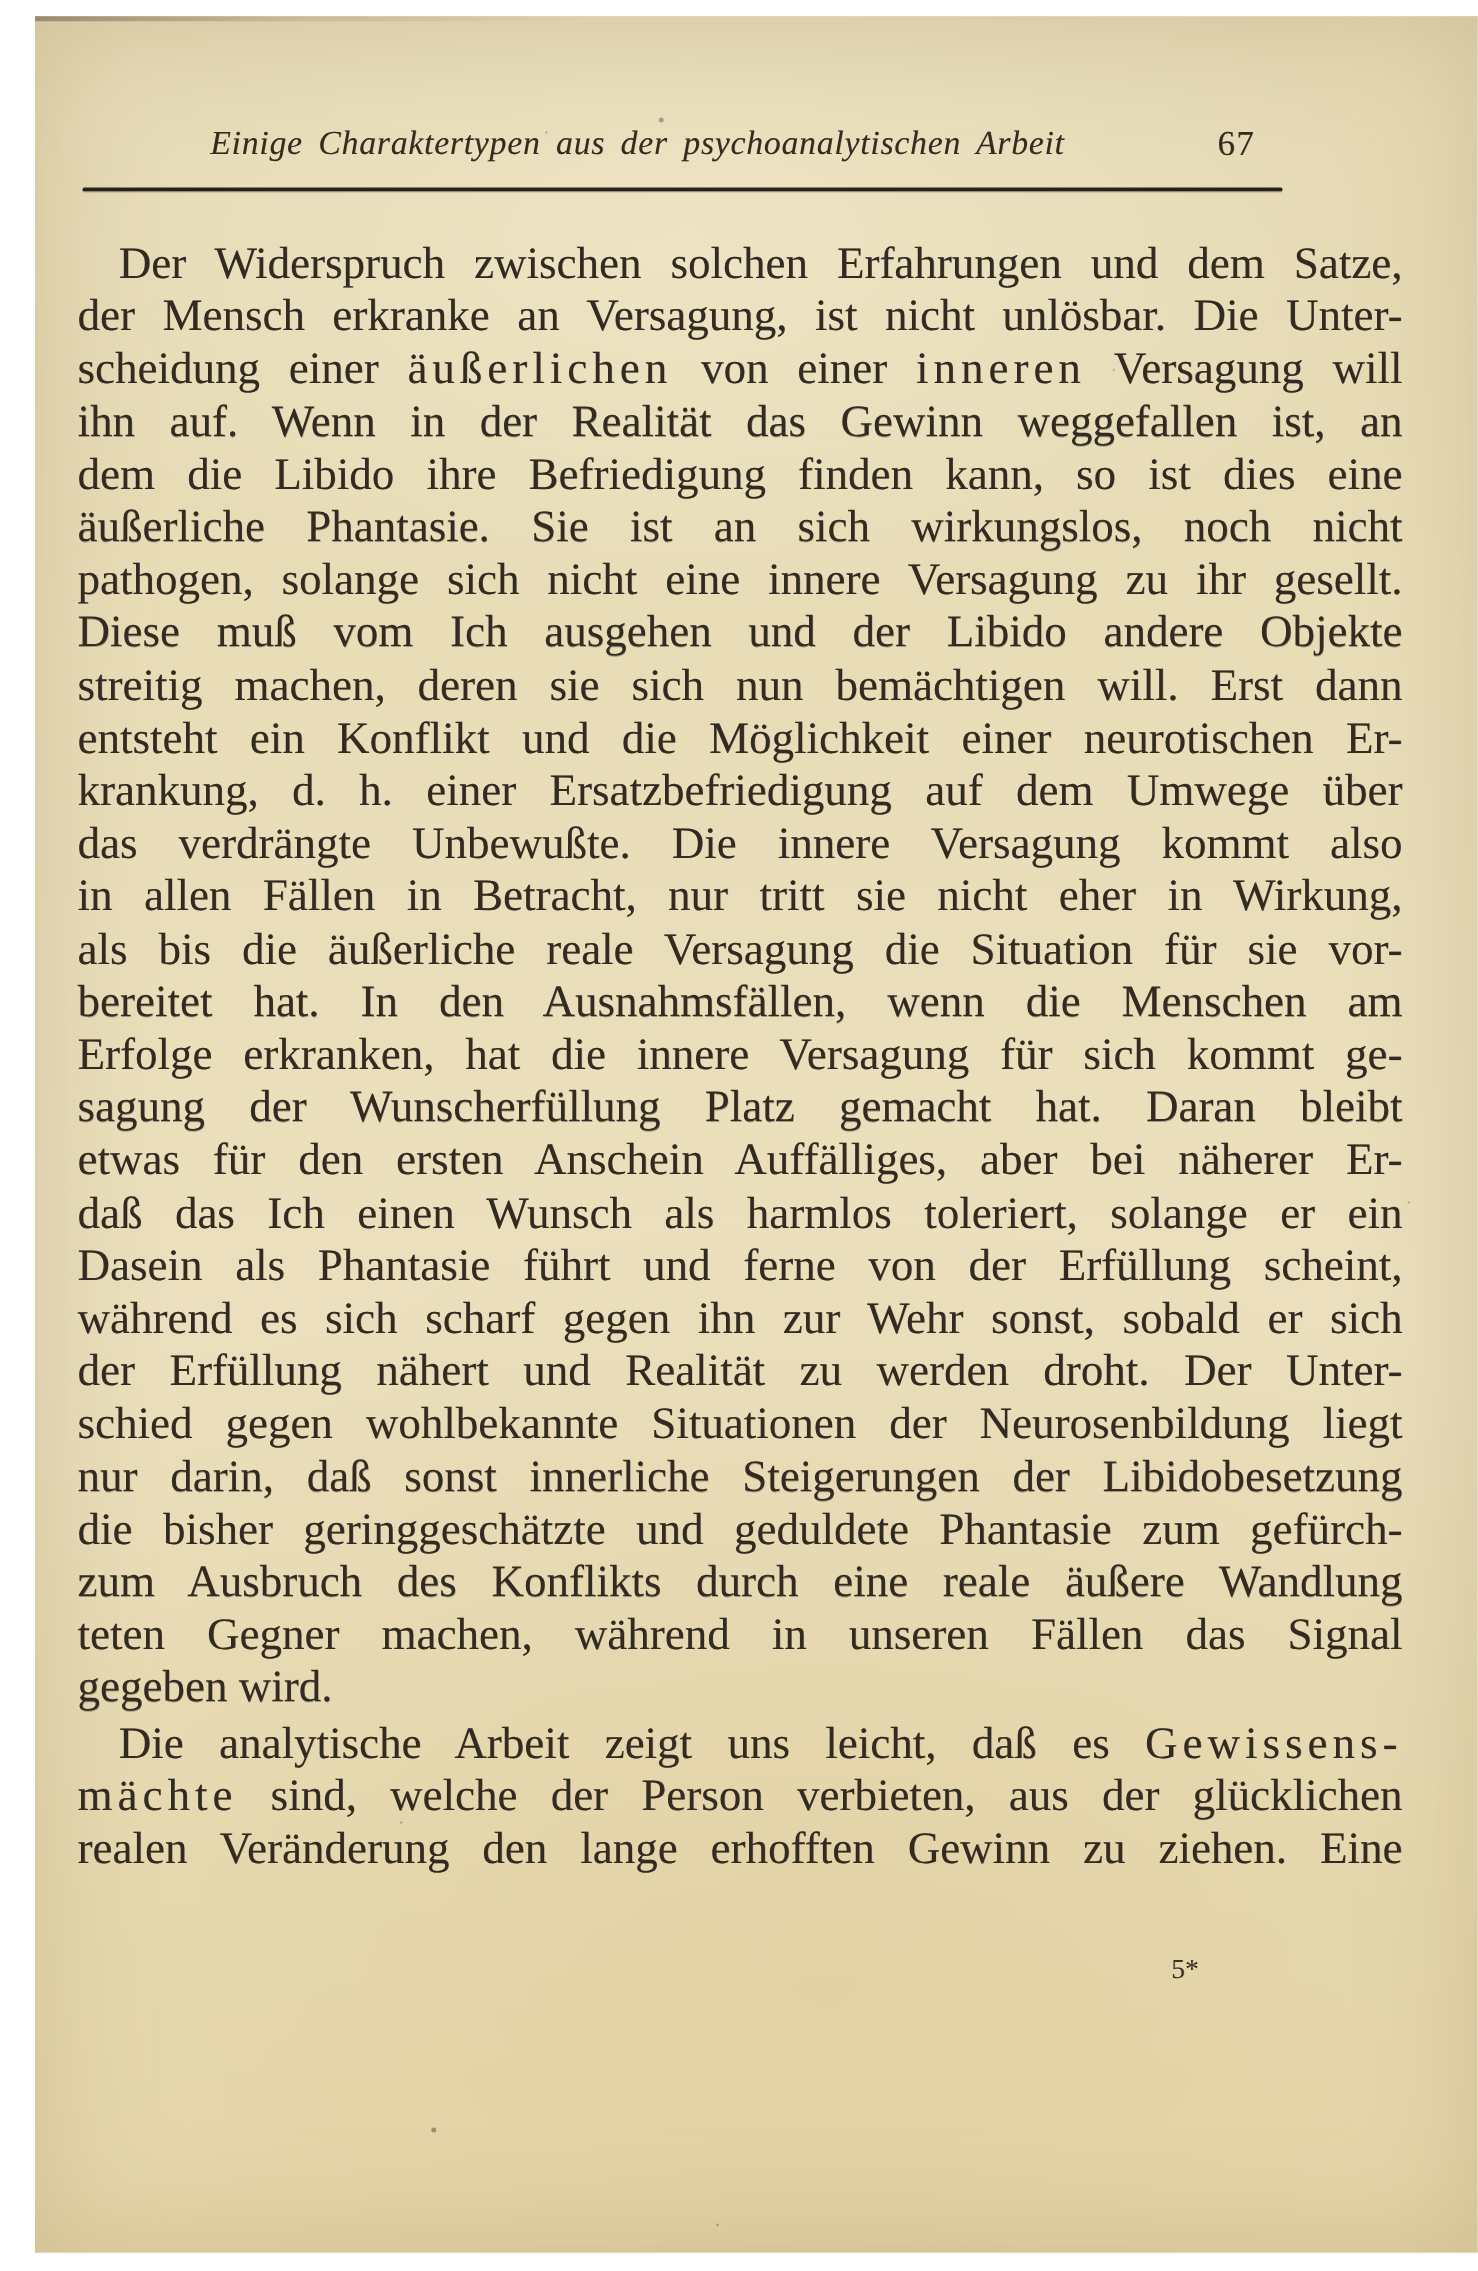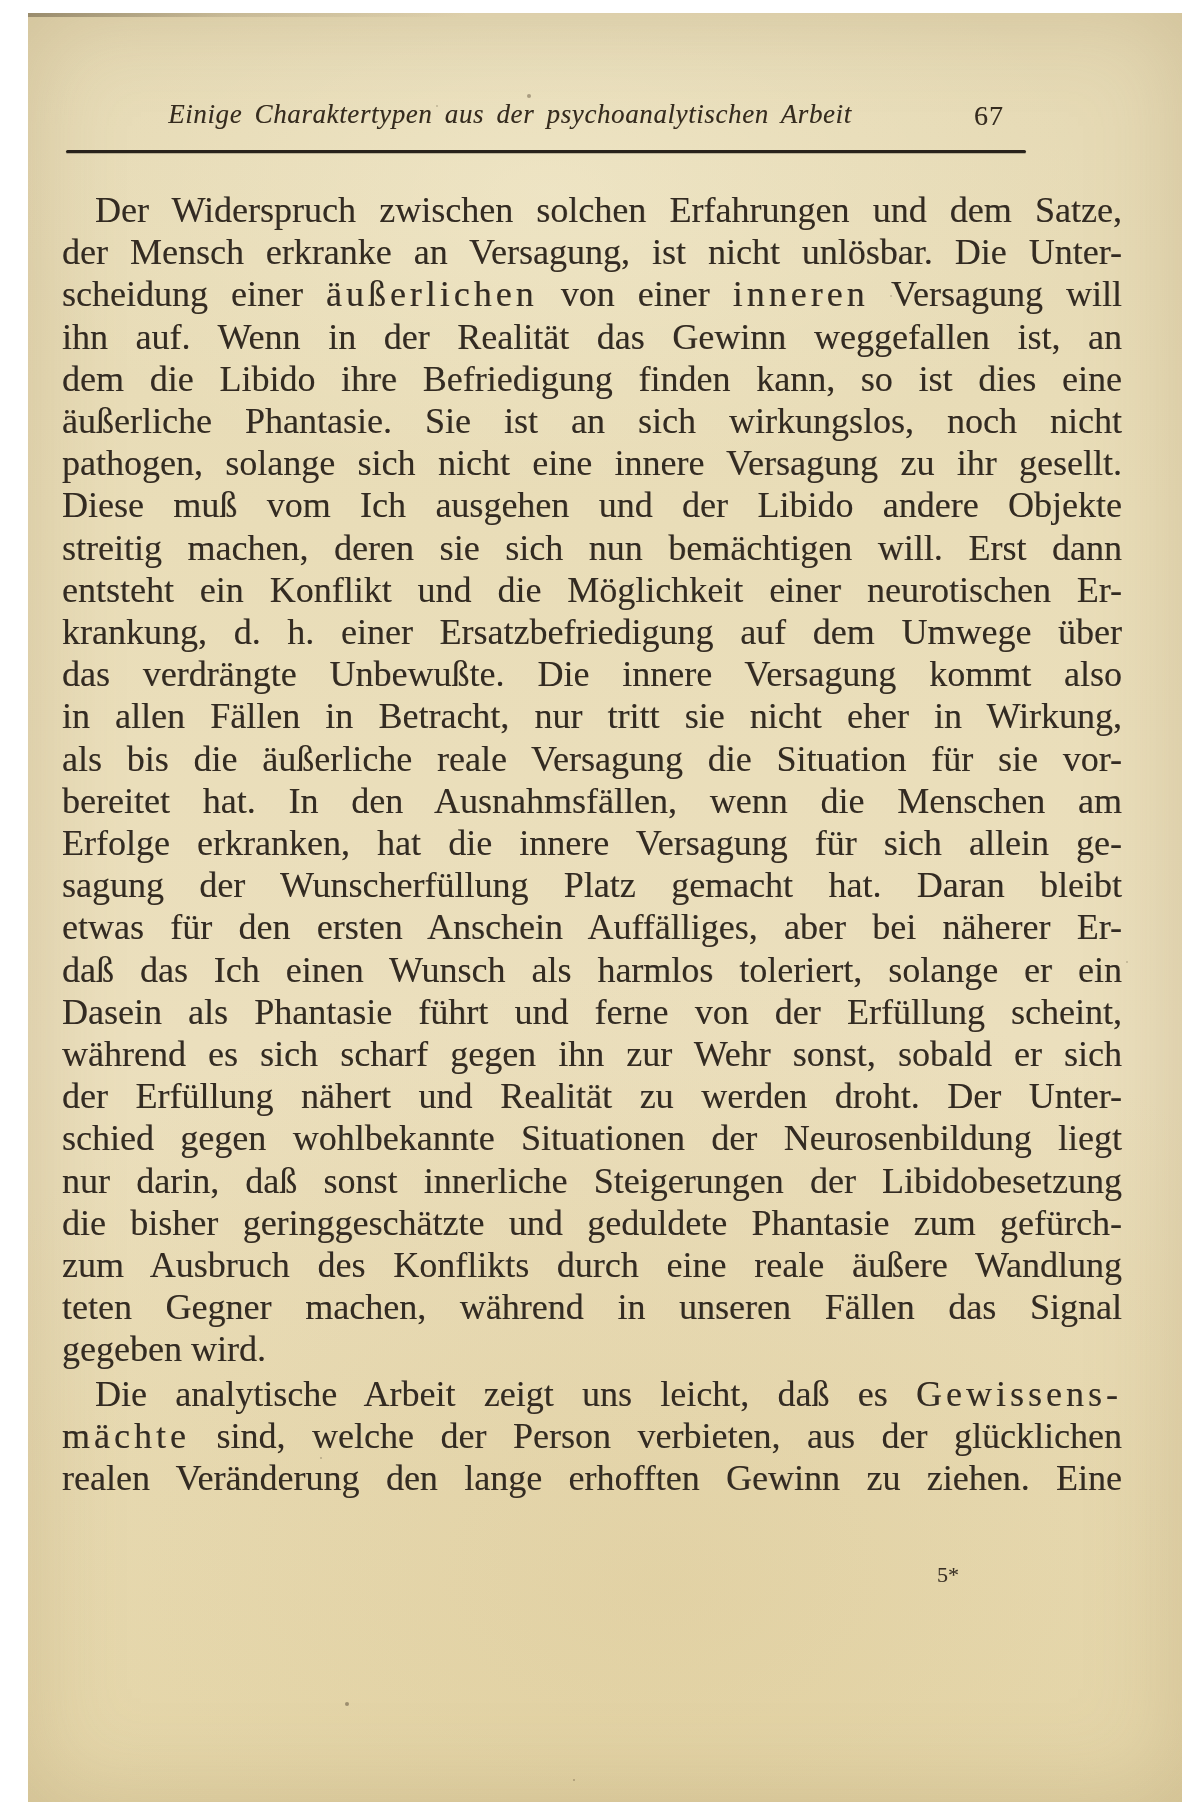--- a/index.html
+++ b/index.html
@@ -112,21 +112,21 @@
         <div class="line"><span>äußerliche Phantasie. Sie ist an sich wirkungslos, noch nicht</span></div>
         <div class="line"><span>pathogen, solange sich nicht eine innere Versagung zu ihr gesellt.</span></div>
         <div class="line"><span>Diese muß vom Ich ausgehen und der Libido andere Objekte</span></div>
         <div class="line"><span>streitig machen, deren sie sich nun bemächtigen will. Erst dann</span></div>
         <div class="line"><span>entsteht ein Konflikt und die Möglichkeit einer neurotischen Er-</span></div>
         <div class="line"><span>krankung, d. h. einer Ersatzbefriedigung auf dem Umwege über</span></div>
         <div class="line"><span>das verdrängte Unbewußte. Die innere Versagung kommt also</span></div>
         <div class="line"><span>in allen Fällen in Betracht, nur tritt sie nicht eher in Wirkung,</span></div>
         <div class="line"><span>als bis die äußerliche reale Versagung die Situation für sie vor-</span></div>
         <div class="line"><span>bereitet hat. In den Ausnahmsfällen, wenn die Menschen am</span></div>
-        <div class="line"><span>Erfolge erkranken, hat die innere Versagung für sich allein ge-</span></div>
+        <div class="line"><span>Erfolge erkranken, hat die innere Versagung für sich kommt ge-</span></div>
         <div class="line"><span>sagung der Wunscherfüllung Platz gemacht hat. Daran bleibt</span></div>
         <div class="line"><span>etwas für den ersten Anschein Auffälliges, aber bei näherer Er-</span></div>
         <div class="line"><span>daß das Ich einen Wunsch als harmlos toleriert, solange er ein</span></div>
         <div class="line"><span>Dasein als Phantasie führt und ferne von der Erfüllung scheint,</span></div>
         <div class="line"><span>während es sich scharf gegen ihn zur Wehr sonst, sobald er sich</span></div>
         <div class="line"><span>der Erfüllung nähert und Realität zu werden droht. Der Unter-</span></div>
         <div class="line"><span>schied gegen wohlbekannte Situationen der Neurosenbildung liegt</span></div>
         <div class="line"><span>nur darin, daß sonst innerliche Steigerungen der Libidobesetzung</span></div>
         <div class="line"><span>die bisher geringgeschätzte und geduldete Phantasie zum gefürch-</span></div>
         <div class="line"><span>zum Ausbruch des Konflikts durch eine reale äußere Wandlung</span></div>

